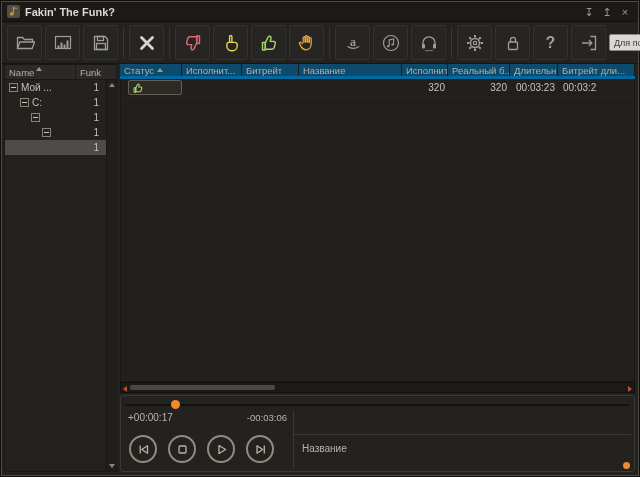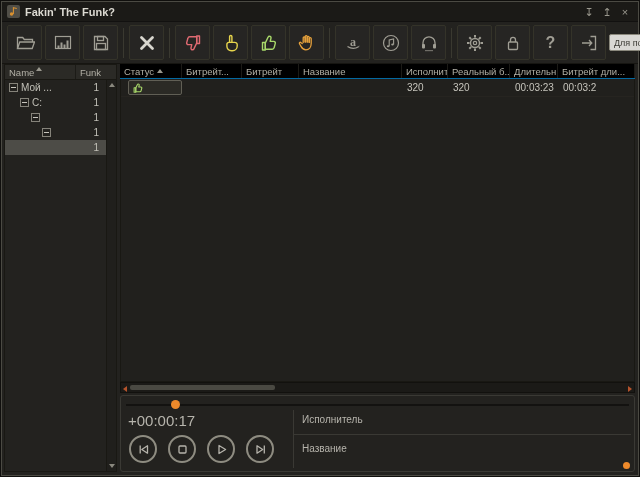--- a/index.html
+++ b/index.html
@@ -39,40 +39,40 @@
   .exp{width:9px;height:9px;border:1px solid #85837a;background:#23221f;display:inline-flex;align-items:center;justify-content:center;flex:none;margin-right:3px;position:relative}
   .exp::after{content:"";width:5px;height:1px;background:#c8c6be}
   .tlabel{overflow:hidden;text-overflow:ellipsis}
   .tcount{margin-left:auto;padding-right:7px;font-size:10px;color:#c2c0b8}
   .vscroll{position:absolute;right:0;top:15px;bottom:0;width:10px;background:#201f1c;border-left:1px solid #191813;display:flex;flex-direction:column;justify-content:space-between;align-items:center;padding:3px 0}
   .arr-up{width:0;height:0;border-left:3px solid transparent;border-right:3px solid transparent;border-bottom:4px solid #8a887e}
   .arr-dn{width:0;height:0;border-left:3px solid transparent;border-right:3px solid transparent;border-top:4px solid #8a887e}
 
   
   .main{position:absolute;left:118px;top:62px;right:3px;height:408px}
-  .thead{position:absolute;top:0;left:0;right:0;height:15px;background:#000000;display:flex;border-bottom:1px solid #0369a1;overflow:hidden}
+  .thead{position:absolute;top:0;left:0;right:0;height:15px;background:#0c4a6e;display:flex;border-bottom:3px solid #0369a1;overflow:hidden}
   .th{font-size:9.5px;color:#b2b0a6;padding:2px 4px;border-right:1px solid #1c1b17;white-space:nowrap;overflow:hidden;flex:none;display:flex;align-items:center;gap:3px}
   .c0{width:62px}.c1{width:60px}.c2{width:57px}.c3{width:103px}.c4{width:46px}.c5{width:62px}.c6{width:48px}.c7{flex:1}
   .tbody{position:absolute;top:15px;left:0;right:0;height:303px;background:#21201d;border:1px solid #191813;border-top:none;overflow:hidden}
   .trow{height:18px;display:flex;align-items:center;border-bottom:1px solid #262420}
   .td{font-size:10px;color:#c6c4bc;padding:0 4px;white-space:nowrap;overflow:hidden;flex:none}
-  .num{}
+  .num{text-align:right}
   .status-btn{width:54px;height:15px;margin:0 3px;border:1px solid #615f55;background:#2b2a25;border-radius:2px;display:flex;align-items:center;padding:0 3px;color:#a8d86a;cursor:default}
 
   
   .hscroll{position:absolute;top:318px;height:11px;left:0;right:0;background:#1b1a17;border:1px solid #12110e}
   .hs-thumb{position:absolute;left:9px;width:145px;top:2px;bottom:2px;background:#4a4942;border-radius:2px}
   .hs-left{position:absolute;left:2px;top:3px;width:0;height:0;border-top:3px solid transparent;border-bottom:3px solid transparent;border-right:4px solid #b5532c}
   .hs-right{position:absolute;right:2px;top:3px;width:0;height:0;border-top:3px solid transparent;border-bottom:3px solid transparent;border-left:4px solid #b5532c}
 
   
   .player{position:absolute;top:331px;left:0;right:0;bottom:0;border:1px solid #3a3934;border-radius:3px;background:#23221f}
   .ps-track{position:absolute;left:5px;right:5px;top:8px;height:2px;background:#131210;cursor:default}
   .ps-handle{position:absolute;left:9%;top:-4px;width:9px;height:9px;border-radius:50%;background:#ee8a2b}
-  .ptime-el{position:absolute;left:7px;top:16px;font-size:15px;color:#b6b4ac}
+  .ptime-el{position:absolute;left:7px;top:16px;font-size:10px;color:#b6b4ac}
   .ptime-rem{position:absolute;left:0;top:16px;width:166px;text-align:right;font-size:9.5px;color:#b6b4ac}
   .pdiv-v{position:absolute;left:172px;top:14px;bottom:3px;width:1px;background:#3a3934}
   .partist{position:absolute;left:181px;top:18px;font-size:10px;color:#b6b4ac;right:6px;white-space:nowrap;overflow:hidden}
   .pdiv-h{position:absolute;left:172px;right:3px;top:38px;height:1px;background:#3a3934}
   .ptrack-name{position:absolute;left:181px;top:47px;font-size:10px;color:#b6b4ac;right:6px;white-space:nowrap;overflow:hidden}
   .transport{position:absolute;left:8px;top:39px;display:flex;gap:11px}
   .pc{width:28px;height:28px;border:2px solid #8e8c81;border-radius:50%;background:transparent;display:flex;align-items:center;justify-content:center;color:#b6b4ac;cursor:default;flex:none}
 
   .resize-dot{position:absolute;right:8px;bottom:6px;width:7px;height:7px;border-radius:50%;background:#ee8a2b}
 </style>
@@ -243,21 +243,21 @@
     </div>
   </div>
 
   <div class="main">
     <div class="thead">
       <div class="th c0">
           <span>Статус</span>
           <span class="sort"></span>
         </div>
       <div class="th c1">
-          <span>Битрейт...</span>
+          <span>Исполнит...</span>
         </div>
       <div class="th c2">
           <span>Битрейт</span>
         </div>
       <div class="th c3">
           <span>Название</span>
         </div>
       <div class="th c4">
           <span>Исполнит</span>
         </div>
@@ -295,22 +295,22 @@
       <span class="hs-left"></span>
       <span class="hs-thumb"></span>
       <span class="hs-right"></span>
     </div>
 
     <div class="player">
       <div class="ps-track">
         <span class="ps-handle"></span>
       </div>
       <span class="ptime-el">+00:00:17</span>
+      <span class="ptime-rem">-00:03:06</span>
       <span class="pdiv-v"></span>
-      <span class="partist">Исполнитель</span>
       <span class="pdiv-h"></span>
       <span class="ptrack-name">Название</span>
       <div class="transport">
         <button class="pc">
           <svg width="13" height="13" viewBox="0 0 13 13" fill="none" stroke="currentColor" stroke-width="1.3" stroke-linejoin="round">
               <path d="M3.2 2.5v8"></path>
               <path d="M10.5 2.8v7.4L4.8 6.5z"></path>
             </svg>
         </button>
         <button class="pc">

